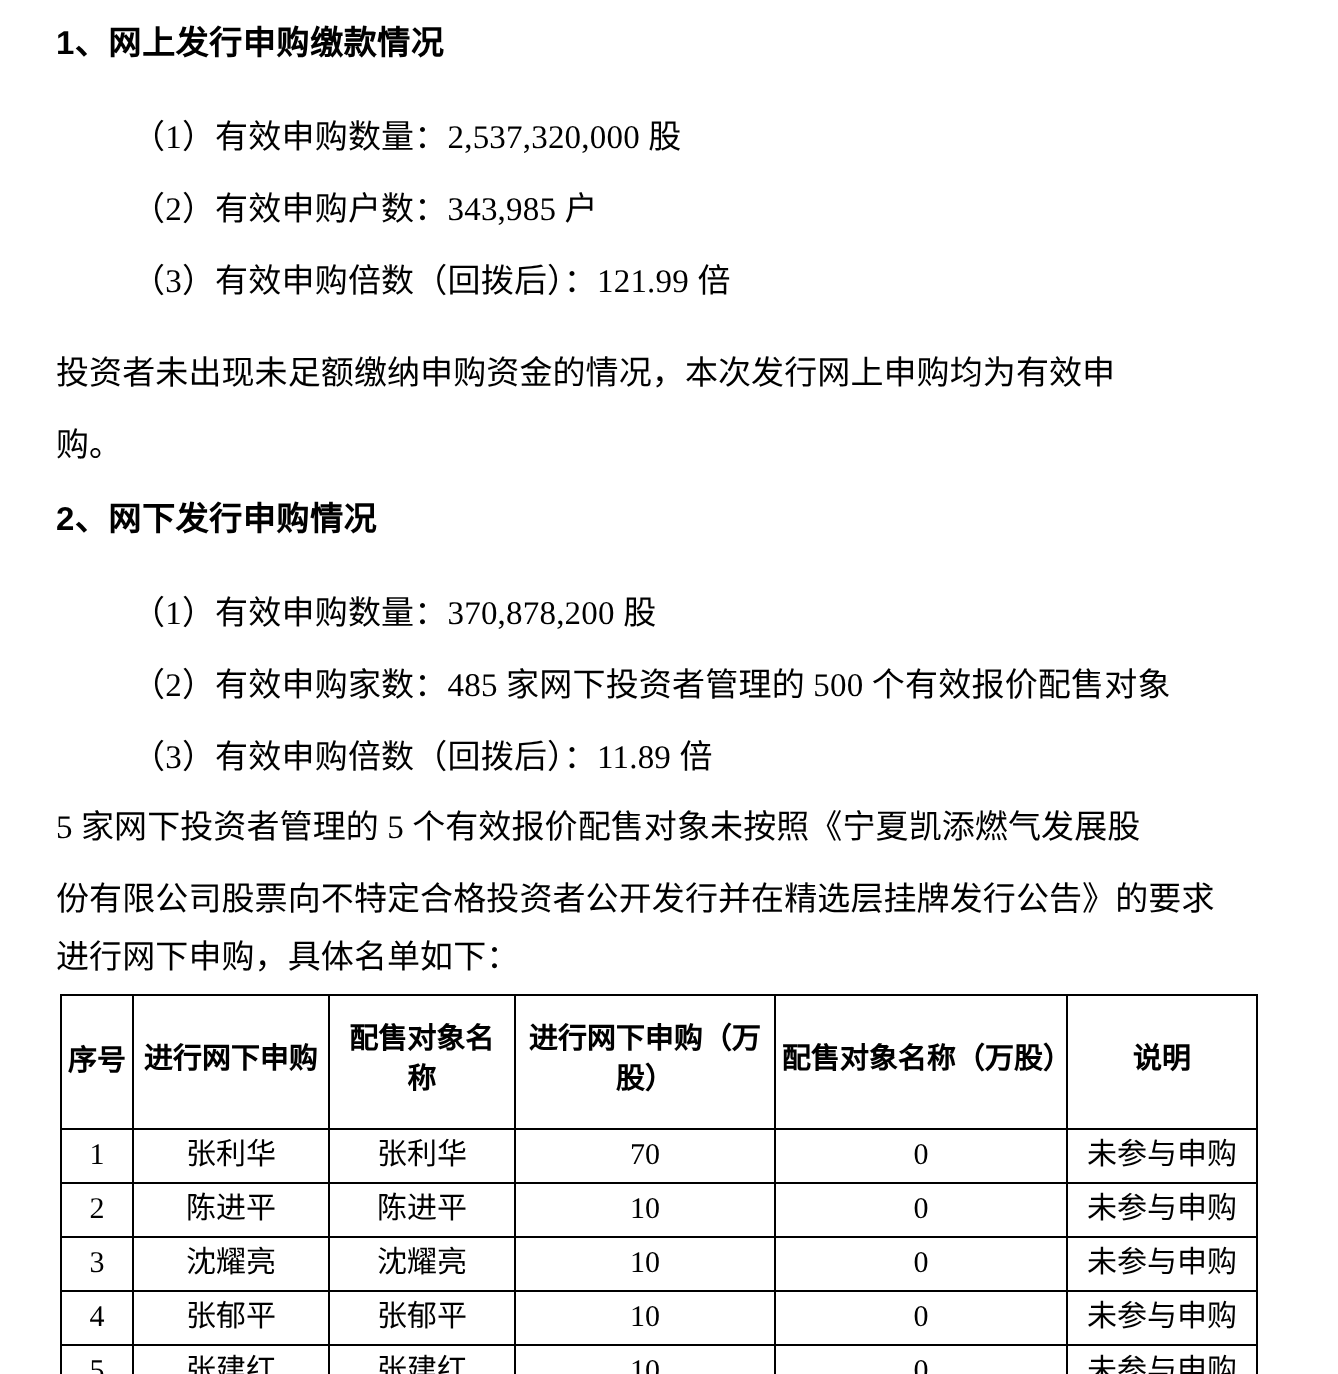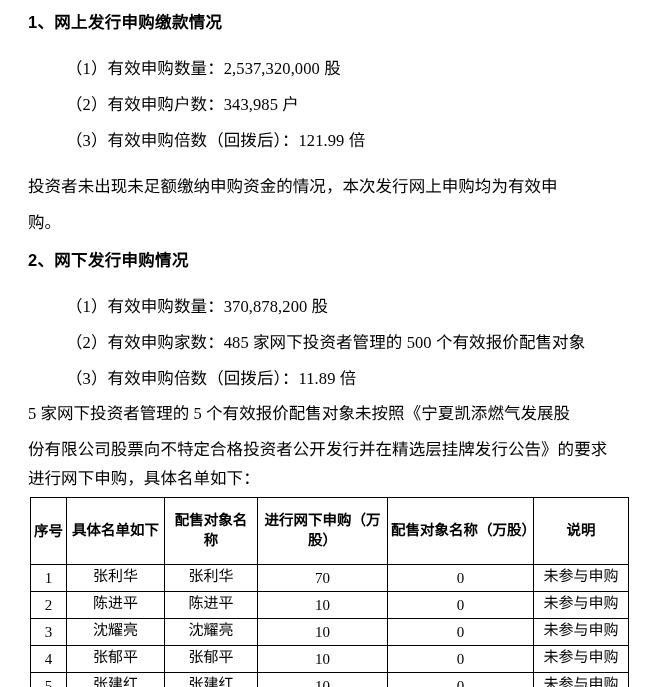--- a/index.html
+++ b/index.html
@@ -88,21 +88,20 @@
     font-family: "Liberation Sans", "DejaVu Sans", sans-serif;
     font-weight: bold;
     font-size: 14.5px;
     line-height: 1.35;
     padding: 2px 3px;
   }
   table.listing tbody td {
     height: 26px;
     line-height: 1.1;
     font-size: 15px;
-    font-family: Liberation Mono, monospace;
   }
   table.listing tbody td.num,
   table.listing tbody td.idx {
     font-family: "Liberation Serif", "DejaVu Serif", serif;
   }
   .col-idx   { width: 36px; }
   .col-inv   { width: 98px; }
   .col-obj   { width: 93px; }
   .col-due   { width: 130px; }
   .col-act   { width: 146px; }
@@ -152,21 +151,21 @@
         <col class="col-obj">
         <col class="col-due">
         <col class="col-act">
         <col class="col-note">
       </colgroup>
       <thead>
         <tr>
           <th>
             <span class="hdr-idx-inner">序号</span>
           </th>
-          <th>具体名单如下</th>
+          <th>进行网下申购</th>
           <th>配售对象名称</th>
           <th>进行网下申购（万股）</th>
           <th>配售对象名称（万股）</th>
           <th>说明</th>
         </tr>
       </thead>
       <tbody>
         <tr>
           <td class="idx">1</td>
           <td>张利华</td>

